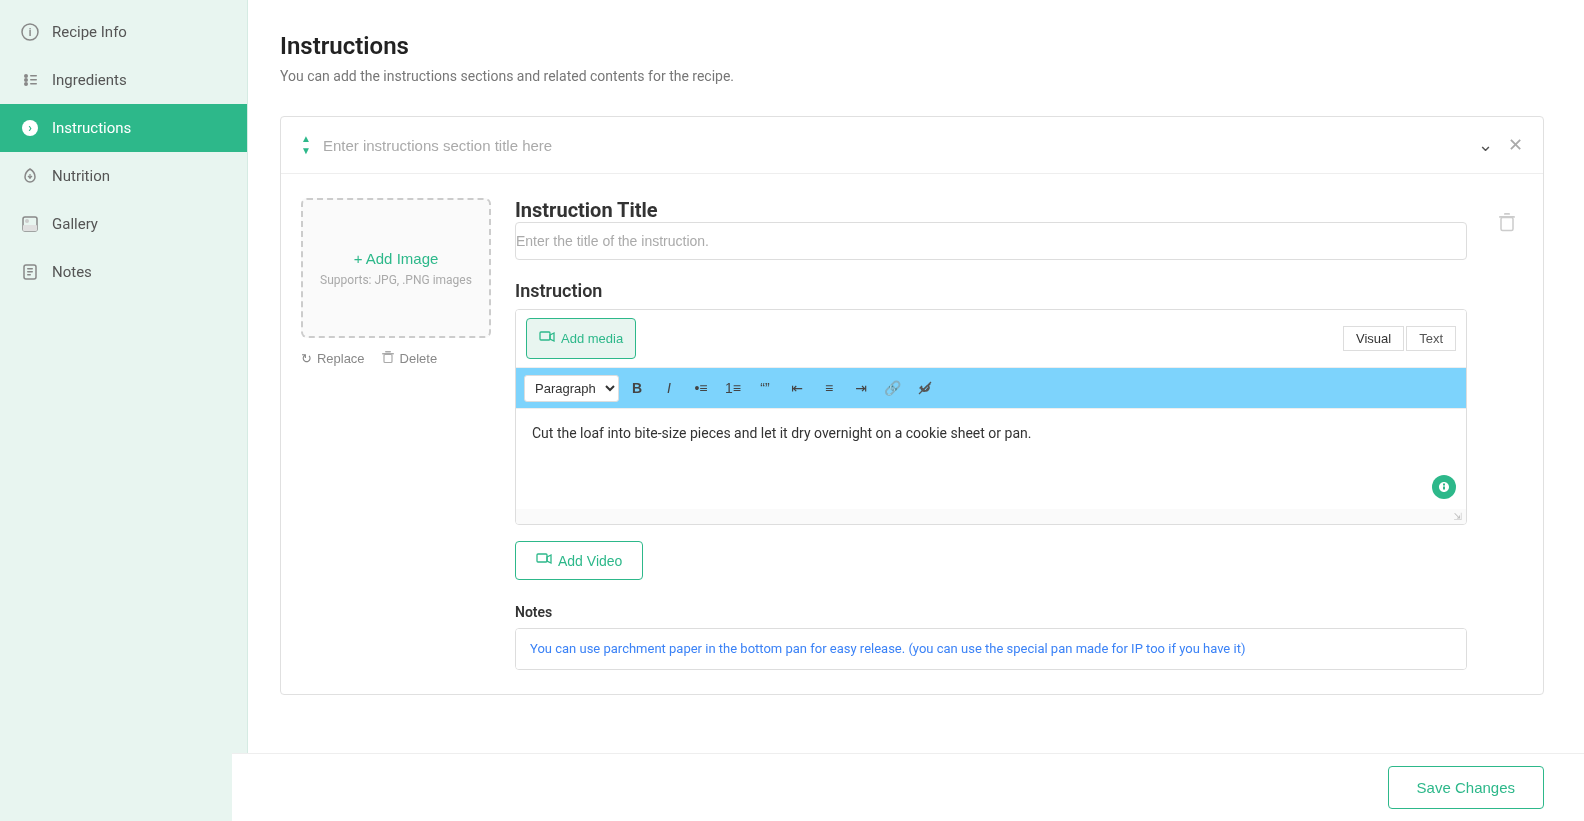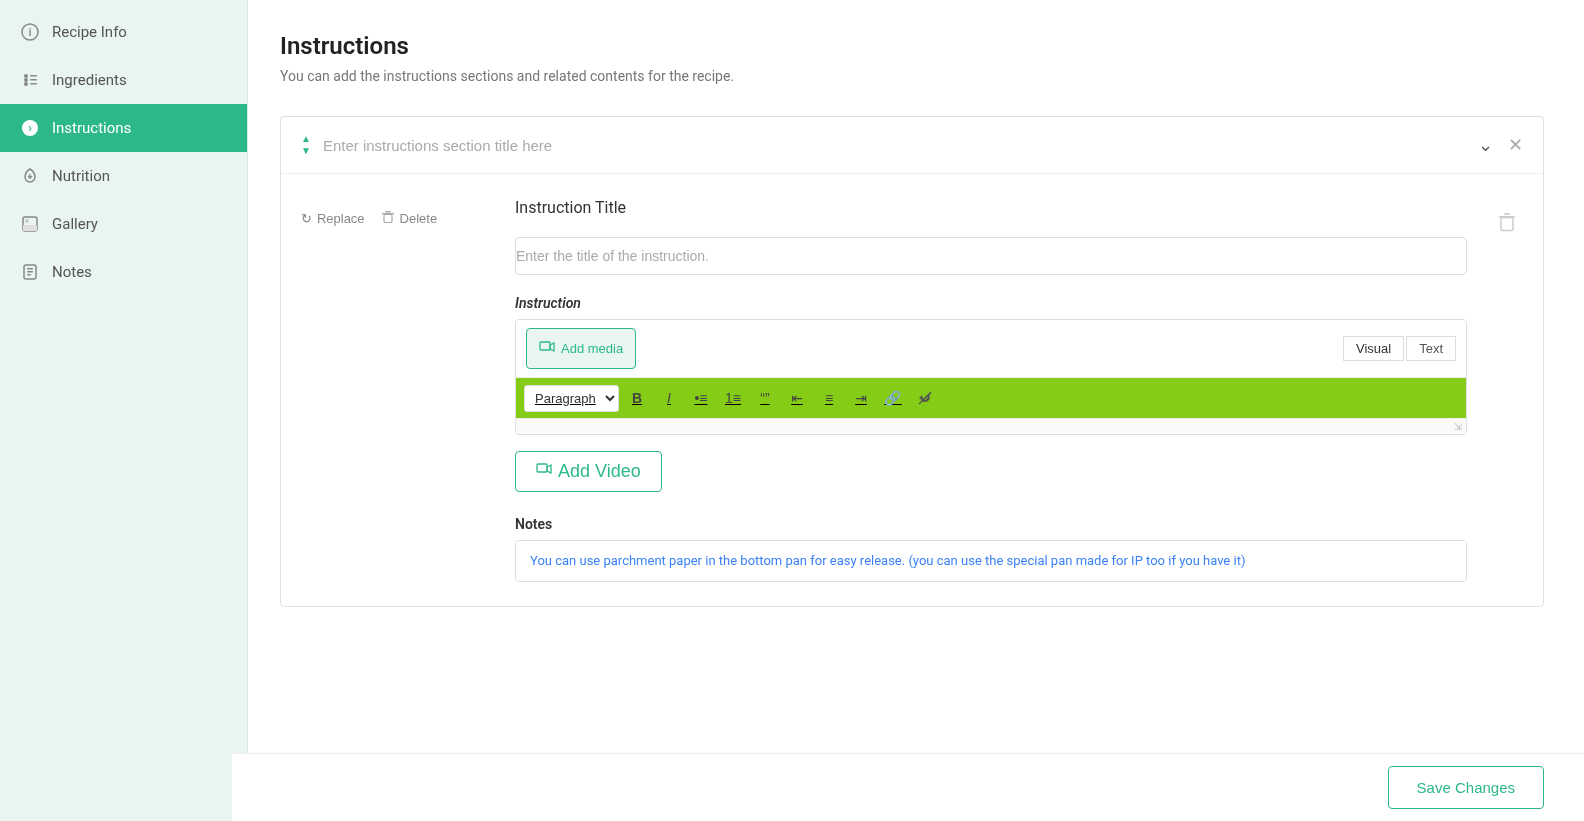--- a/index.html
+++ b/index.html
@@ -173,46 +173,45 @@
       background: none;
       border: none;
       cursor: pointer;
     }
 
     
     .instruction-form {
       flex: 1;
     }
     .form-label {
-      font-size: 16px;
-      font-weight: 400;
+      font-size: 20px;
+      font-weight: 700;
       color: #333;
-      margin-bottom: 20px;
+      margin-bottom: 0;
       display: block;
     }
     .title-input {
       width: 100%;
       padding: 10px 0;
       border: 1px solid #ddd;
       border-radius: 4px;
       font-size: 14px;
       color: #aaa;
       outline: none;
       margin-bottom: 20px;
     }
     .title-input::placeholder { color: #aaa; }
 
     
     .instruction-label {
-      font-size: 14px;
+      font-size: 18px;
       font-weight: 600;
       color: #333;
       margin-bottom: 8px;
       display: block;
-      font-style: italic;
     }
     .editor-container {
       border: 1px solid #ddd;
       border-radius: 4px;
       overflow: hidden;
     }
     .editor-top-bar {
       display: flex;
       align-items: center;
       justify-content: space-between;
@@ -249,23 +248,22 @@
       background: #fff;
       color: #333;
       font-weight: 500;
     }
     .editor-toolbar {
       display: flex;
       align-items: center;
       gap: 4px;
       padding: 6px 8px;
       border-bottom: 1px solid #eee;
-      background: #84cc16;
+      background: #7dd3fc;
       flex-wrap: wrap;
-      text-decoration: underline;
     }
     .toolbar-select {
       padding: 4px 6px;
       border: 1px solid #ddd;
       border-radius: 3px;
       font-size: 13px;
       color: #333;
       cursor: pointer;
       background: #fff;
     }
@@ -328,21 +326,21 @@
     }
 
     
     .add-video-btn {
       display: inline-flex;
       align-items: center;
       gap: 6px;
       border: 1px solid #2db88a;
       border-radius: 4px;
       padding: 9px 20px;
-      font-size: 18px;
+      font-size: 14px;
       color: #2db88a;
       background: #fff;
       cursor: pointer;
       margin-top: 16px;
     }
 
     
     .notes-section {
       margin-top: 24px;
     }
@@ -474,20 +472,24 @@
           <span>▼</span>
         </div>
         <input class="section-title-input" type="text" placeholder="Enter instructions section title here" style="">
         <button class="chevron-btn">⌄</button>
         <button class="close-btn">✕</button>
       </div>
 
       <div class="section-body">
 
         <div class="image-upload-area">
+          <div class="image-dropzone">
+            <button class="add-image-btn">+ Add Image</button>
+            <p class="image-support-text">Supports: JPG, .PNG images</p>
+          </div>
           <div class="image-actions">
             <button class="img-action-btn">
               <span>↻</span>
               <span>Replace</span>
             </button>
             <button class="img-action-btn">
               <span>
                 <svg width="14" height="14" viewBox="0 0 14 14" fill="none">
                   <rect x="1" y="3" width="12" height="1.5" rx="0.75" fill="#aaa"></rect>
                   <rect x="4" y="1" width="6" height="1.5" rx="0.75" fill="#aaa"></rect>
@@ -538,20 +540,28 @@
               <button class="toolbar-btn">≡</button>
               <button class="toolbar-btn">⇥</button>
               <button class="toolbar-btn">🔗</button>
               <button class="toolbar-btn">
                 <svg width="16" height="16" viewBox="0 0 16 16" fill="none">
                   <path d="M6 10l4-4M3 8l2-2a3 3 0 004.24 4.24L11 8M5 8l2 2a3 3 0 004.24-4.24L13 4" stroke="#555" stroke-width="1.3" stroke-linecap="round"></path>
                   <line x1="2" y1="14" x2="14" y2="2" stroke="#555" stroke-width="1.3"></line>
                 </svg>
               </button>
             </div>
+            <div class="editor-body">
+              <span>Cut the loaf into bite-size pieces and let it dry overnight on a cookie sheet or pan.</span>
+              <button class="grammarly-btn">
+                <svg width="14" height="14" viewBox="0 0 14 14" fill="white">
+                  <path d="M7 2C4.24 2 2 4.24 2 7s2.24 5 5 5 5-2.24 5-5-2.24-5-5-5zm1 7.5H6V6.5h2v3zm0-4H6v-2h2v2z"></path>
+                </svg>
+              </button>
+            </div>
             <span class="resize-handle">⇲</span>
           </div>
 
           <button class="add-video-btn">
             <span>
               <svg width="16" height="16" viewBox="0 0 16 16" fill="none">
                 <rect x="1" y="3" width="10" height="8" rx="1" stroke="#2db88a" stroke-width="1.3" fill="none"></rect>
                 <path d="M11 6l4-2v8l-4-2V6z" stroke="#2db88a" stroke-width="1.3" fill="none"></path>
               </svg>
             </span>

